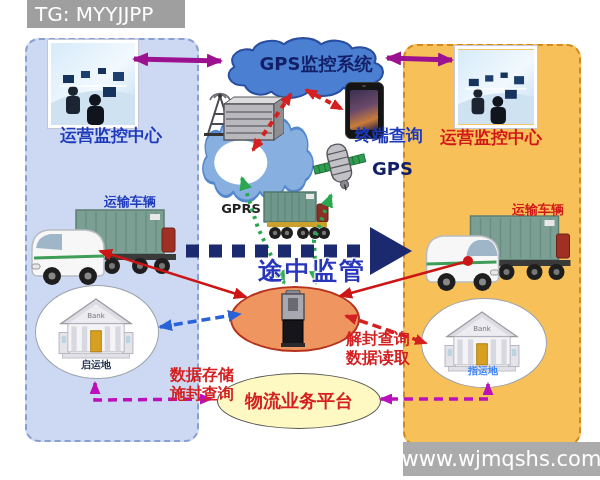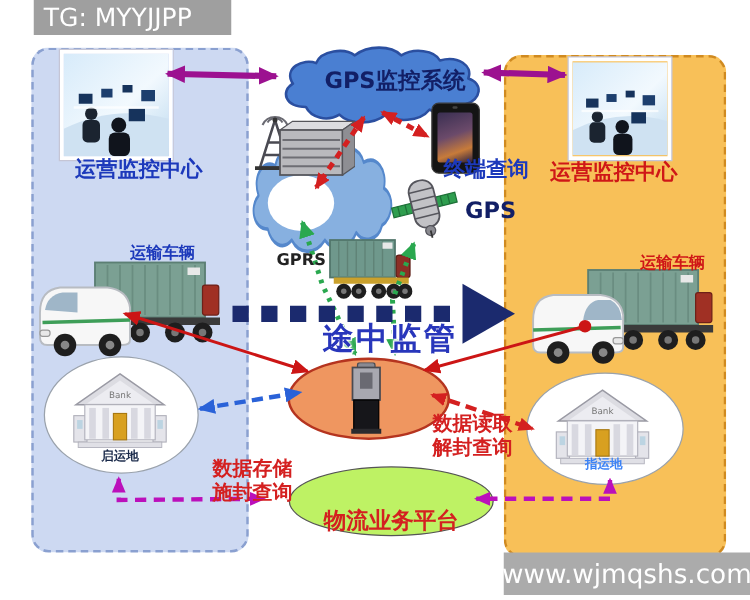--- a/index.html
+++ b/index.html
@@ -9,22 +9,22 @@
   .panel{border-radius:14px;z-index:1;}
   .panel-left{left:25px;top:38px;width:170px;height:400px;background:#cdd9f2;border:2px dashed #8aa0d0;}
   .panel-right{left:403px;top:44px;width:174px;height:398px;background:#f8c058;border:2px dashed #d08a20;}
   .bar{background:#9f9f9f;color:#fff;z-index:6;display:flex;align-items:center;}
   .tg-bar{left:10px;top:8px;width:150px;height:28px;font-size:20px;padding-left:8px;}
   .footer-bar{left:403px;top:442px;width:197px;height:34px;background:#ababab;font-size:21px;justify-content:center;}
   .photo{border:3px solid #fff;box-shadow:0 0 0 1px #c5c5d5;z-index:3;}
   .ellipse{border-radius:50%;z-index:2;}
   .bank-ellipse{background:#ffffff;border:1.5px solid #9aa2ac;}
   .orange-ellipse{left:230px;top:286px;width:126px;height:62px;background:#ef9660;border:2px solid #b5341f;}
-  .platform-ellipse{left:231px;top:373px;width:162px;height:54px;background:#bef264;border:1.5px solid #555;
-                    display:flex;align-items:flex-end;justify-content:center;}
+  .platform-ellipse{left:217px;top:373px;width:162px;height:54px;background:#fef9c3;border:1.5px solid #555;
+                    display:flex;align-items:center;justify-content:center;}
   .icon{z-index:3;}
   .txt{z-index:5;font-weight:bold;white-space:nowrap;}
   .blue-t{color:#1c39bb;}
   .red-t{color:#cf1717;}
   .navy-t{color:#121f66;margin-left:12px;}
   .magenta-t{color:#3b82f6;}
   .center-t{text-align:center;}
   #arrows{z-index:4;}
   .enroute{font-size:25px;color:#2836bb;letter-spacing:2px;
            text-shadow:0 0 3px #fff,0 0 3px #fff,1px 1px 0 #fff,-1px -1px 0 #fff;}
@@ -342,22 +342,22 @@
   <div class="abs txt blue-t" style="left:104px;top:193px;font-size:13px;">运输车辆</div>
   <div class="abs txt red-t" style="left:512px;top:201px;font-size:13px;">运输车辆</div>
 
   <div class="abs txt enroute" style="left:242px;top:254px;margin-left:16px;">途中监管</div>
 
   <div class="abs txt seal-txt" style="left:170px;top:329px;margin-top:36px;">
     <div>数据存储</div>
     <div>施封查询</div>
   </div>
   <div class="abs txt seal-txt" style="left:346px;top:329px;">
+    <div>解封查询</div>
     <div>数据读取</div>
-    <div>解封查询</div>
   </div>
 
   <div class="abs txt loc-txt center-t" style="left:66px;top:358px;width:60px;color:#1a2a4a;">启运地</div>
   <div class="abs txt loc-txt center-t magenta-t" style="left:453px;top:364px;width:60px;">指运地</div>
 
   <div class="abs bar footer-bar">
       <span>www.wjmqshs.com</span>
     </div>
 
 </div>

